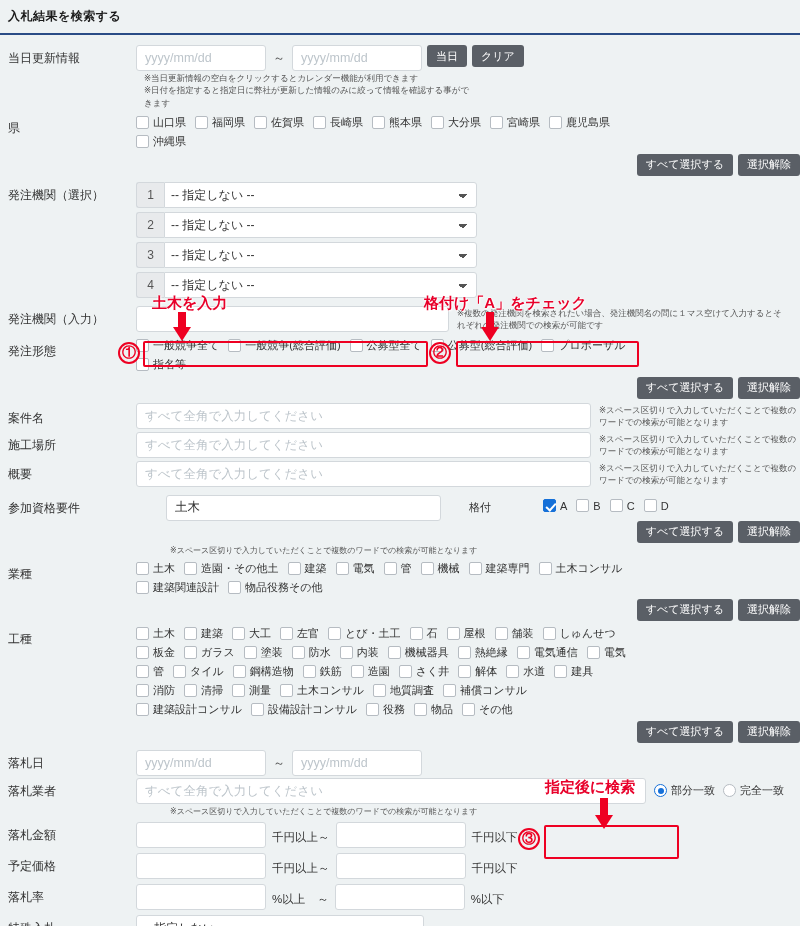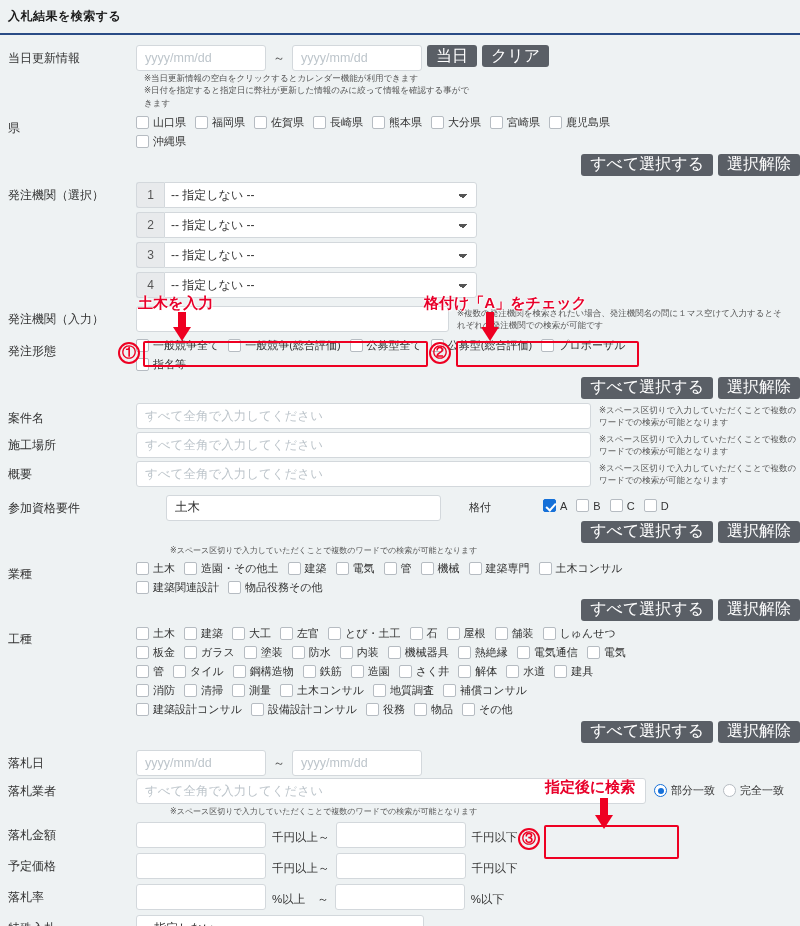--- a/index.html
+++ b/index.html
@@ -29,21 +29,21 @@
     font-family: "Liberation Sans", sans-serif;
   }
   input.txt::placeholder { color: #bdc5cb; }
   .date { width: 130px; }
   .wide { width: 455px; }
   .num { width: 130px; }
   .tilde { padding: 5px 7px 0 7px; color: #555; font-size: 12px; }
 
   .btn-dark {
     background: #5a5f66; color: #fff; border: none; border-radius: 3px;
-    font-size: 16px; height: 22px; padding: 0 9px; cursor: pointer;
+    font-size: 11px; height: 22px; padding: 0 9px; cursor: pointer;
     font-family: "Liberation Sans", sans-serif; margin-left: 5px;
   }
   .note {
     font-size: 8.5px; color: #555; line-height: 1.45; margin-left: 8px;
     max-width: 330px; padding-top: 1px;
   }
   .note-below { font-size: 8px; color: #555; margin: 1px 0 0 2px; }
 
   select.sel {
     height: 26px; border: 1px solid #d3d8dc; background: #fff; border-radius: 3px;
@@ -572,21 +572,21 @@
 
 <div class="row" style="margin-top:5px;">
   <div class="lbl">特殊入札</div>
   <div class="field">
     <select class="sel" style="width:288px">
       <option>-- 指定しない --</option>
     </select>
   </div>
 </div>
 
-<div class="anno" style="left:138px; top:294px;">
+<div class="anno" style="left:152px; top:294px;">
   <div class="anno-text">土木を入力</div>
 </div>
 <div class="anno" style="left:173px; top:312px;">
   <svg width="18" height="30" viewBox="0 0 18 30">
     <rect x="5" y="0" width="8" height="17" fill="#ee0022"></rect>
     <polygon points="0,15 18,15 9,29" fill="#ee0022"></polygon>
   </svg>
 </div>
 <div class="anno" style="left:118px; top:342px;">
   <div class="circle-num">①</div>

